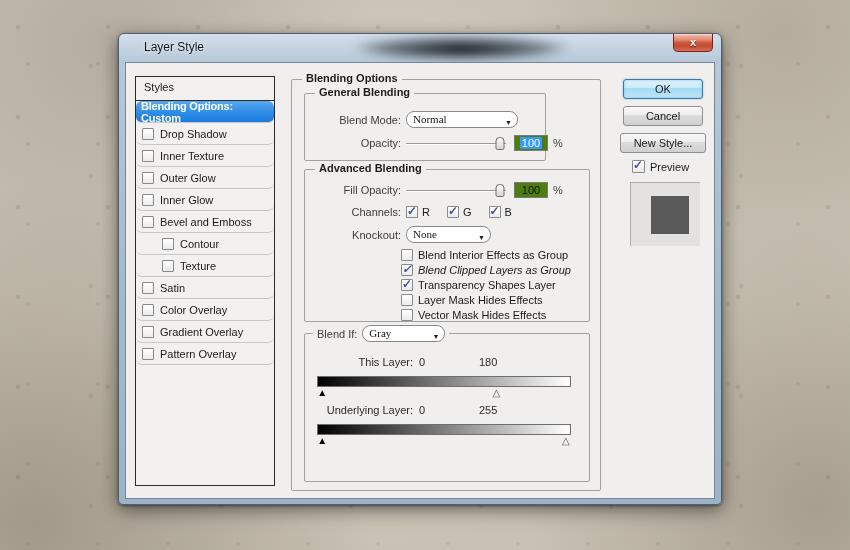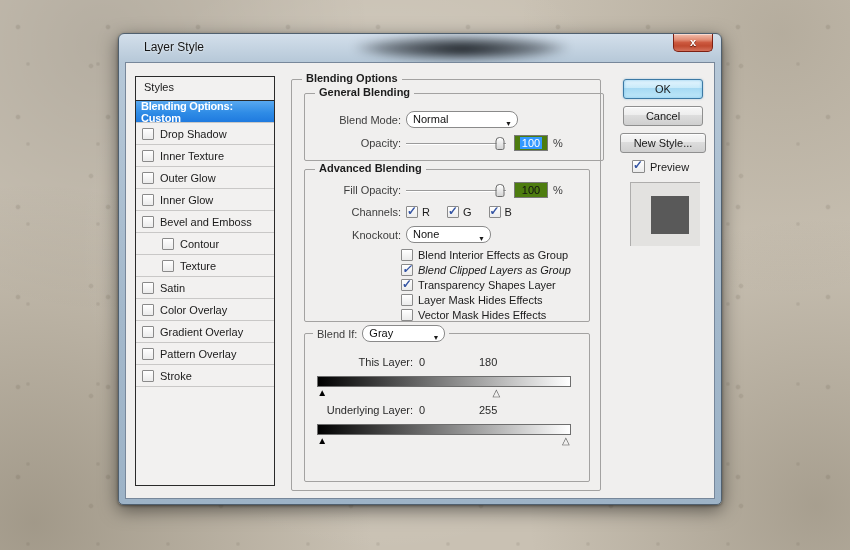--- a/index.html
+++ b/index.html
@@ -51,21 +51,21 @@
     position:absolute; left:9px; top:13px; width:140px; height:31px;
     border:1px solid #2a2a2a; background:#f2f1f0; font-size:11px; color:#1a1a1a;
     line-height:20px; padding-left:8px;
   }
   .side-list {
     position:absolute; left:9px; top:37px; width:140px; height:386px;
     border:1px solid #2a2a2a; background:#f2f1f0; overflow:hidden;
   }
   .side-item {
     height:22px; display:flex; align-items:center; gap:6px;
-    border-bottom:1px solid #c9c8c7; padding-left:6px; font-size:11px; color:#1a1a1a; cursor:default;
+    border-bottom:1px solid #c9c8c7; padding-left:6px; font-size:11px; color:#1a1a1a; cursor:default;border-radius:6px;
   }
   .side-item.indent { padding-left:26px; }
   .side-item.selected {
     background:linear-gradient(180deg,#58a8f0 0%,#2f8ce6 55%,#1f7adf 100%);
     color:#fff; font-weight:bold; letter-spacing:-.2px; padding-left:5px;
   }
   .cb {
     width:12px; height:12px; flex:0 0 12px; border:1px solid #8a8a8a; border-radius:1px;
     background:linear-gradient(180deg,#ffffff,#ebebeb); position:relative;
   }
@@ -74,30 +74,30 @@
     font-size:12px; font-weight:bold; color:#3454a3;
   }
 
   
   .fs { position:absolute; border:1px solid #a3a2a1; border-radius:2px; }
   .fs-legend {
     position:absolute; top:-8px; left:10px; background:#f0efee; padding:0 4px;
     font-size:11px; font-weight:bold; color:#1c1c1c; white-space:nowrap;
   }
   .fs-outer { left:165px; top:16px; width:310px; height:412px; }
-  .fs-general { left:12px; top:13px; width:300px; height:68px; }
+  .fs-general { left:12px; top:13px; width:242px; height:68px; }
   .fs-advanced { left:12px; top:89px; width:286px; height:153px; }
   .fs-blendif { left:12px; top:253px; width:286px; height:149px; }
 
   .row { position:absolute; display:flex; align-items:center; left:8px; }
   .lbl { width:88px; text-align:right; margin-right:5px; font-size:11px; color:#3d3d3d; white-space:nowrap; flex:0 0 88px; }
 
   .combo {
     position:relative; height:17px; background:#fff; border:1px solid #8a8a8a; border-radius:8px;
-    font-size:11px; color:#111; line-height:15px; padding:0 8px 0 6px; cursor:default; white-space:nowrap;
+    font-size:11px; color:#111; line-height:15px; padding:0 8px 0 6px; cursor:default; white-space:nowrap;font-family:Liberation Serif, serif;
   }
   .combo .arrow { position:absolute; right:5px; top:4px; font-size:7px; color:#1a1a1a; }
 
   .slider { position:relative; width:100px; height:15px; }
   .slider .track { position:absolute; left:0; right:0; top:7px; height:1px; background:#9a9a9a; box-shadow:0 1px 0 #fff; }
   .slider .thumb {
     position:absolute; top:1px; width:9px; height:13px; transform:translateX(-50%);
     background:linear-gradient(180deg,#fdfdfd,#d5d5d5); border:1px solid #6b6b6b;
     border-radius:4px 4px 2px 2px;
   }
@@ -203,24 +203,20 @@
         <span class="cb"></span>
         <span>Color Overlay</span>
       </div>
       <div class="side-item">
         <span class="cb"></span>
         <span>Gradient Overlay</span>
       </div>
       <div class="side-item">
         <span class="cb"></span>
         <span>Pattern Overlay</span>
-      </div>
-      <div class="side-item">
-        <span class="cb"></span>
-        <span>Stroke</span>
       </div>
     </div>
 
     <div class="fs fs-outer">
       <span class="fs-legend">Blending Options</span>
 
       <div class="fs fs-general">
         <span class="fs-legend">General Blending</span>
         <div class="row" style="top:17px;">
           <span class="lbl">Blend Mode:</span>

